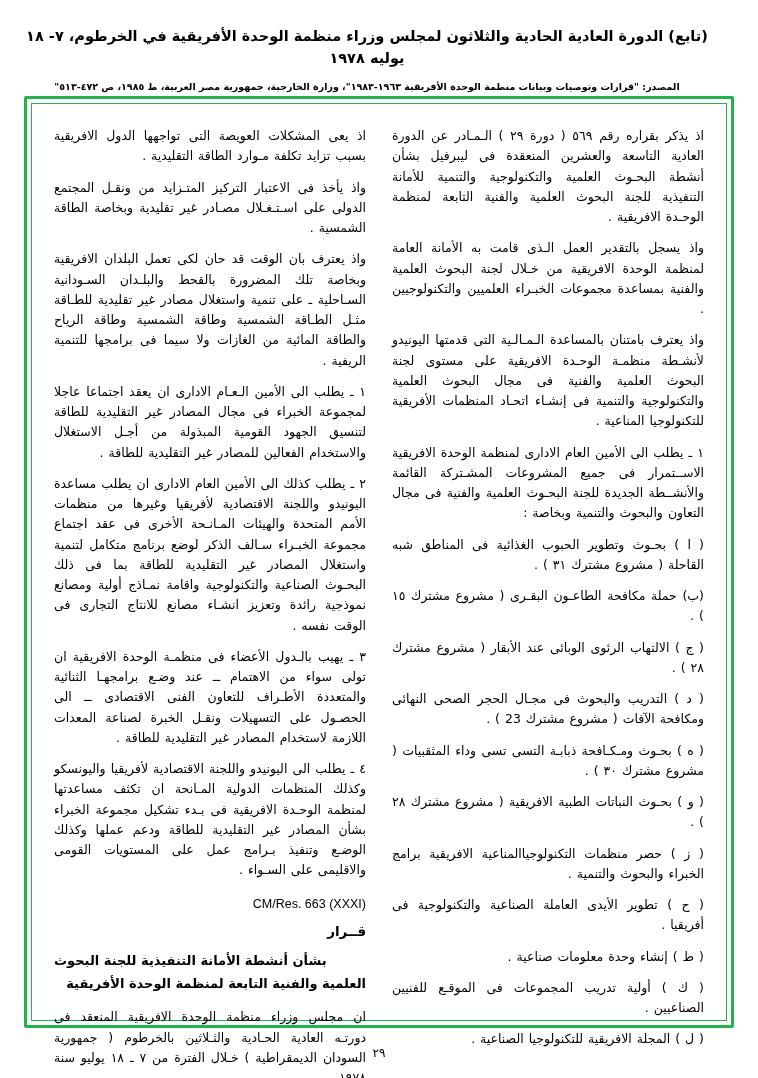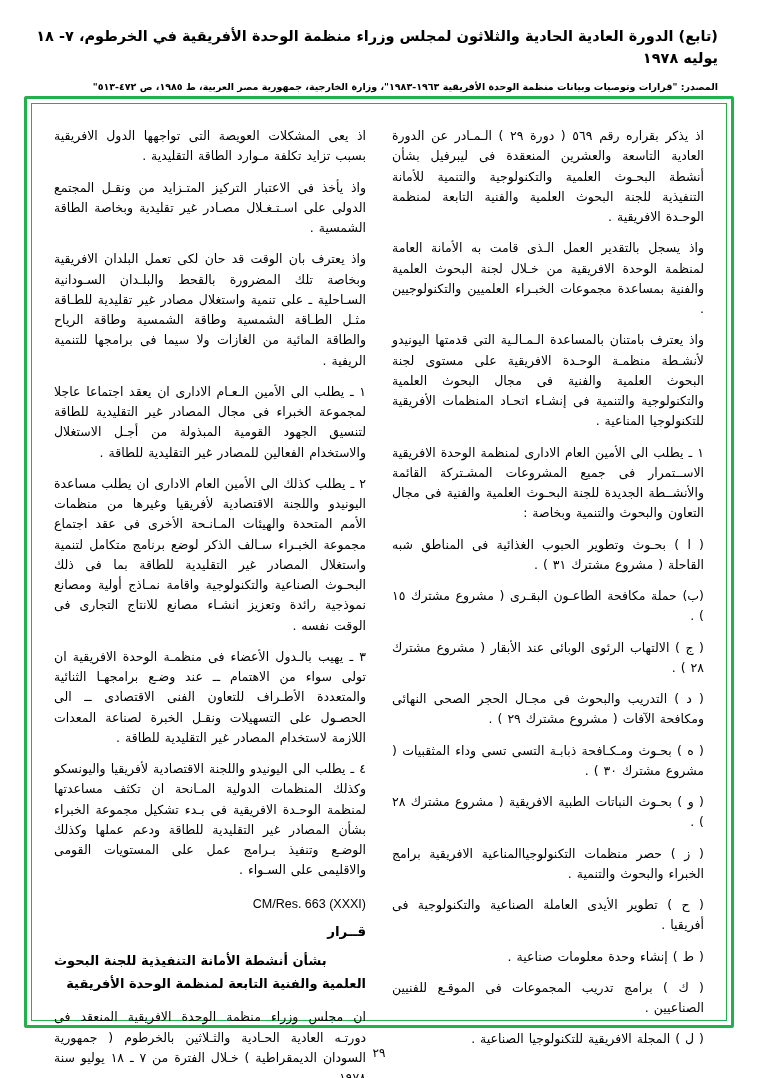--- a/index.html
+++ b/index.html
@@ -16,20 +16,21 @@
     overflow: hidden;
   }
   .page {
     width: 758px;
     height: 1078px;
     position: relative;
     box-sizing: border-box;
     padding: 0;
   }
   .header {
+    text-align: center;
     padding: 26px 40px 0 16px;
   }
   .header-title {
     font-size: 14.5px;
     font-weight: bold;
     line-height: 1.5;
     letter-spacing: 0px;
     direction: rtl;
   }
   .header-source {
@@ -135,27 +136,27 @@
   <div class="columns">
 
     <div class="col">
       <p class="par">اذ يذكر بقراره رقم ٥٦٩ ( دورة ٢٩ ) الـمـادر عن الدورة العادية التاسعة والعشرين المنعقدة فى ليبرفيل بشأن أنشطة البحـوث العلمية والتكنولوجية والتنمية للأمانة التنفيذية للجنة البحوث العلمية والفنية التابعة لمنظمة الوحـدة الافريقية .</p>
       <p class="par">واذ يسجل بالتقدير العمل الـذى قامت به الأمانة العامة لمنظمة الوحدة الافريقية من خـلال لجنة البحوث العلمية والفنية بمساعدة مجموعات الخبـراء العلميين والتكنولوجيين .</p>
       <p class="par">واذ يعترف بامتنان بالمساعدة الـمـالـية التى قدمتها اليونيدو لأنشـطة منظمـة الوحـدة الافريقية على مستوى لجنة البحوث العلمية والفنية فى مجال البحوث العلمية والتكنولوجية والتنمية فى إنشـاء اتحـاد المنظمات الأفريقية للتكنولوجيا المناعية .</p>
       <p class="par">١ ـ يطلب الى الأمين العام الادارى لمنظمة الوحدة الافريقية الاســتمرار فى جميع المشروعات المشـتركة القائمة والأنشــطة الجديدة للجنة البحـوث العلمية والفنية فى مجال التعاون والبحوث والتنمية وبخاصة :</p>
       <p class="par">( ا ) بحـوث وتطوير الحبوب الغذائية فى المناطق شبه القاحلة ( مشروع مشترك ٣١ ) .</p>
       <p class="par">(ب) حملة مكافحة الطاعـون البقـرى ( مشروع مشترك ١٥ ) .</p>
       <p class="par">( ج ) الالتهاب الرئوى الوبائى عند الأبقار ( مشروع مشترك ٢٨ ) .</p>
-      <p class="par">( د ) التدريب والبحوث فى مجـال الحجر الصحى النهائى ومكافحة الآفات ( مشروع مشترك ٢٩ ) .</p>
+      <p class="par">( د ) التدريب والبحوث فى مجـال الحجر الصحى النهائى ومكافحة الآفات ( مشروع مشترك 23 ) .</p>
       <p class="par">( ه ) بحـوث ومـكـافحة ذبابـة التسى تسى وداء المثقبيات ( مشروع مشترك ٣٠ ) .</p>
       <p class="par">( و ) بحـوث النباتات الطبية الافريقية ( مشروع مشترك ٢٨ ) .</p>
       <p class="par">( ز ) حصر منظمات التكنولوجياالمناعية الافريقية برامج الخبراء والبحوث والتنمية .</p>
       <p class="par">( ح ) تطوير الأيدى العاملة الصناعية والتكنولوجية فى أفريقيا .</p>
       <p class="par">( ط ) إنشاء وحدة معلومات صناعية .</p>
-      <p class="par">( ك ) برامج تدريب المجموعات فى الموقـع للفنيين الصناعيين .</p>
+      <p class="par">( ك ) أولية تدريب المجموعات فى الموقـع للفنيين الصناعيين .</p>
       <p class="par">( ل ) المجلة الافريقية للتكنولوجيا الصناعية .</p>
     </div>
 
     <div class="col">
       <p class="par">اذ يعى المشكلات العويصة التى تواجهها الدول الافريقية بسبب تزايد تكلفة مـوارد الطاقة التقليدية .</p>
       <p class="par">واذ يأخذ فى الاعتبار التركيز المتـزايد من ونقـل المجتمع الدولى على اسـتـغـلال مصـادر غير تقليدية وبخاصة الطاقة الشمسية .</p>
       <p class="par">واذ يعترف بان الوقت قد حان لكى تعمل البلدان الافريقية وبخاصة تلك المضرورة بالقحط والبلـدان السـودانية السـاحلية ـ على تنمية واستغلال مصادر غير تقليدية للطـاقة مثـل الطـاقة الشمسية وطاقة الشمسية وطاقة الرياح والطاقة المائية من الغازات ولا سيما فى برامجها للتنمية الريفية .</p>
       <p class="par">١ ـ يطلب الى الأمين الـعـام الادارى ان يعقد اجتماعا عاجلا لمجموعة الخبراء فى مجال المصادر غير التقليدية للطاقة لتنسيق الجهود القومية المبذولة من أجـل الاستغلال والاستخدام الفعالين للمصادر غير التقليدية للطاقة .</p>
       <p class="par">٢ ـ يطلب كذلك الى الأمين العام الادارى ان يطلب مساعدة اليونيدو واللجنة الاقتصادية لأفريقيا وغيرها من منظمات الأمم المتحدة والهيئات المـانـحة الأخرى فى عقد اجتماع مجموعة الخبـراء سـالف الذكر لوضع برنامج متكامل لتنمية واستغلال المصادر غير التقليدية للطاقة بما فى ذلك البحـوث الصناعية والتكنولوجية واقامة نمـاذج أولية ومصانع نموذجية رائدة وتعزيز انشـاء مصانع للانتاج التجارى فى الوقت نفسه .</p>
       <p class="par">٣ ـ يهيب بالـدول الأعضاء فى منظمـة الوحدة الافريقية ان تولى سواء من الاهتمام ــ عند وضـع برامجهـا الثنائية والمتعددة الأطـراف للتعاون الفنى الاقتصادى ــ الى الحصـول على التسهيلات ونقـل الخبرة لصناعة المعدات اللازمة لاستخدام المصادر غير التقليدية للطاقة .</p>

